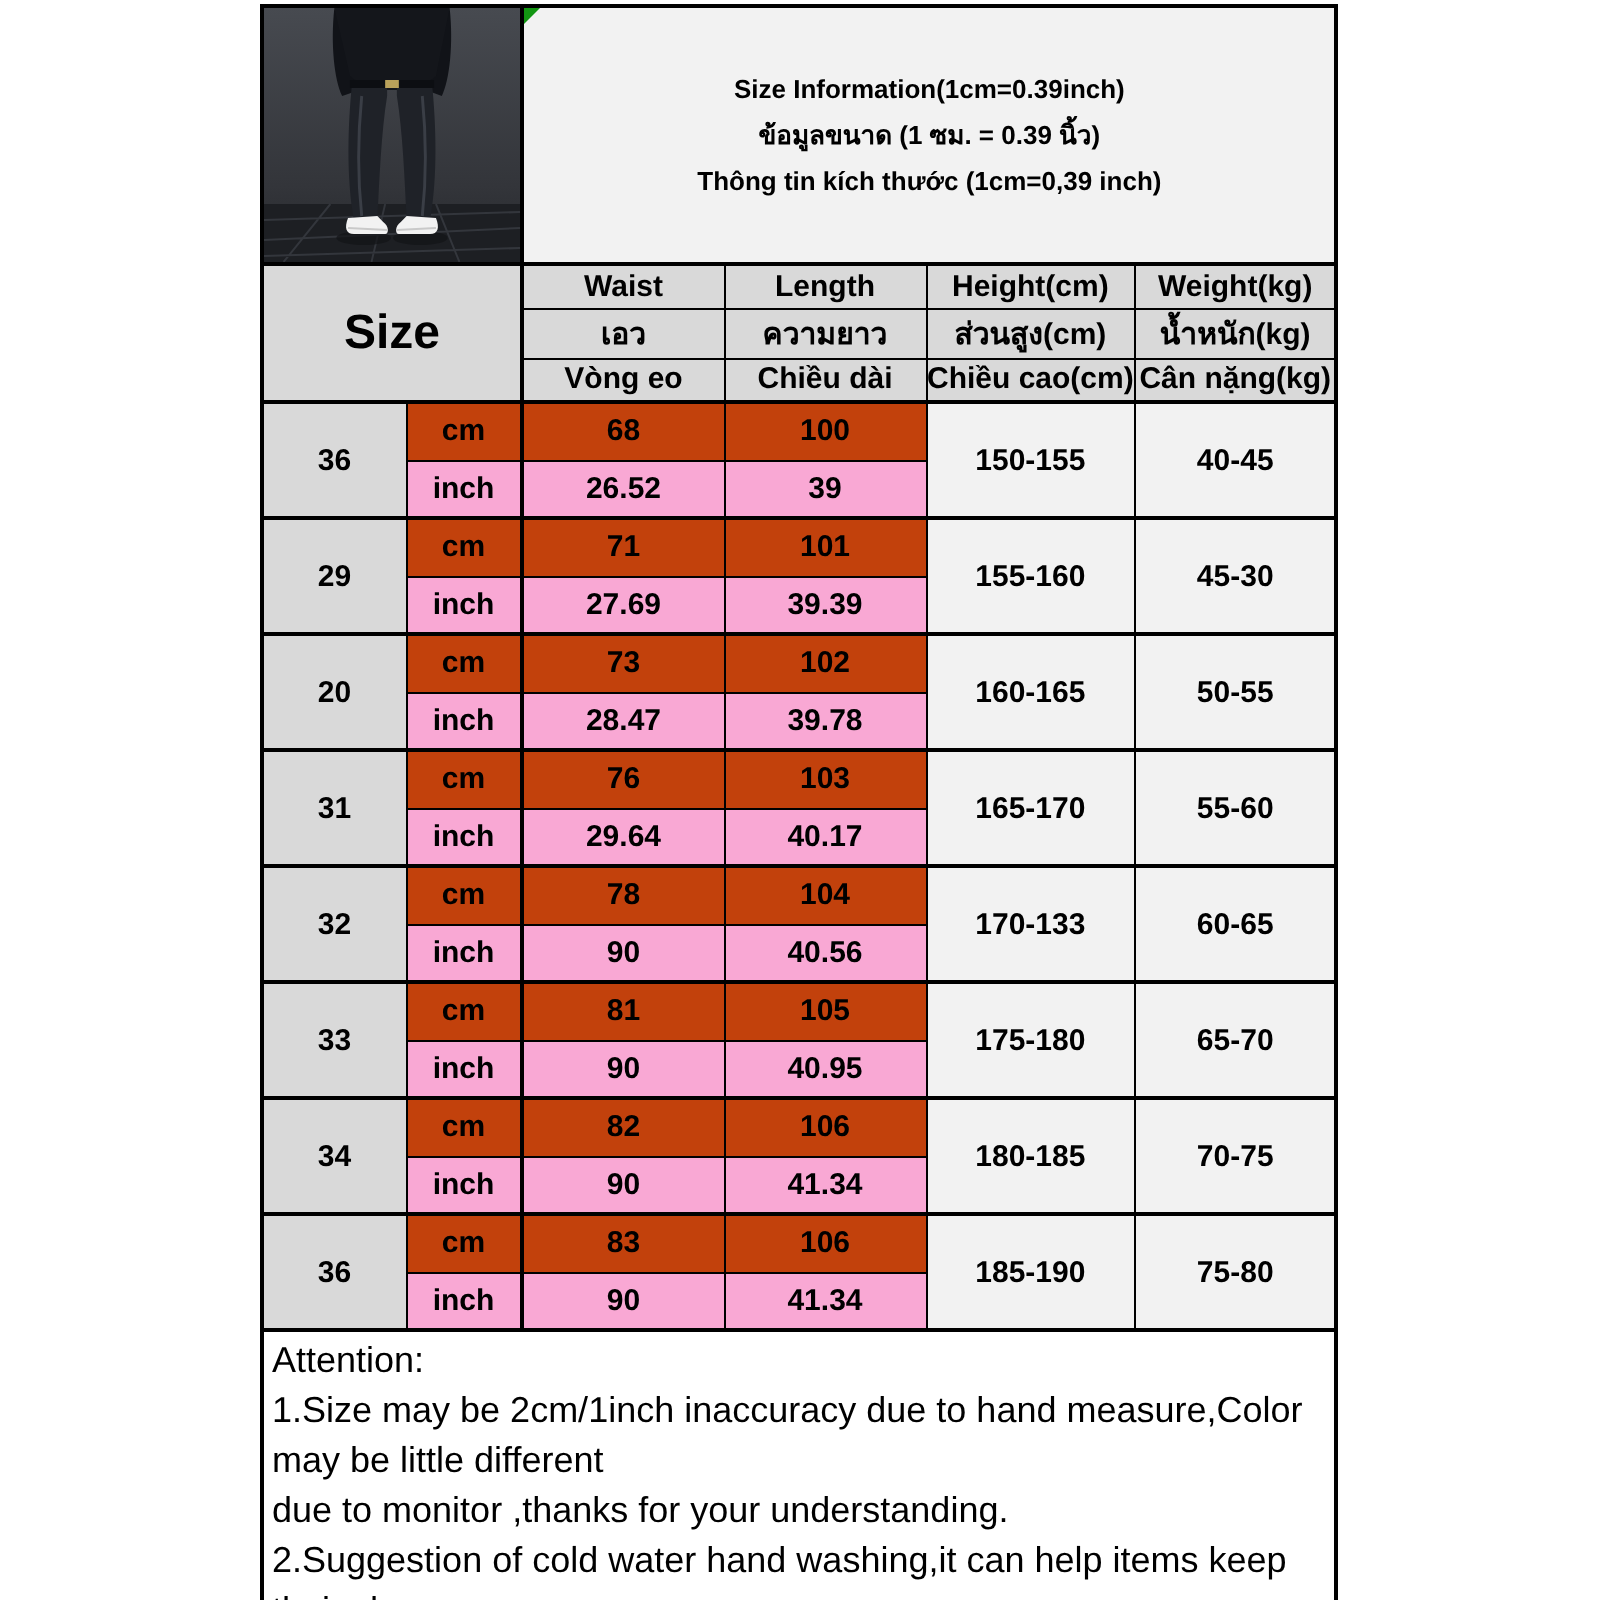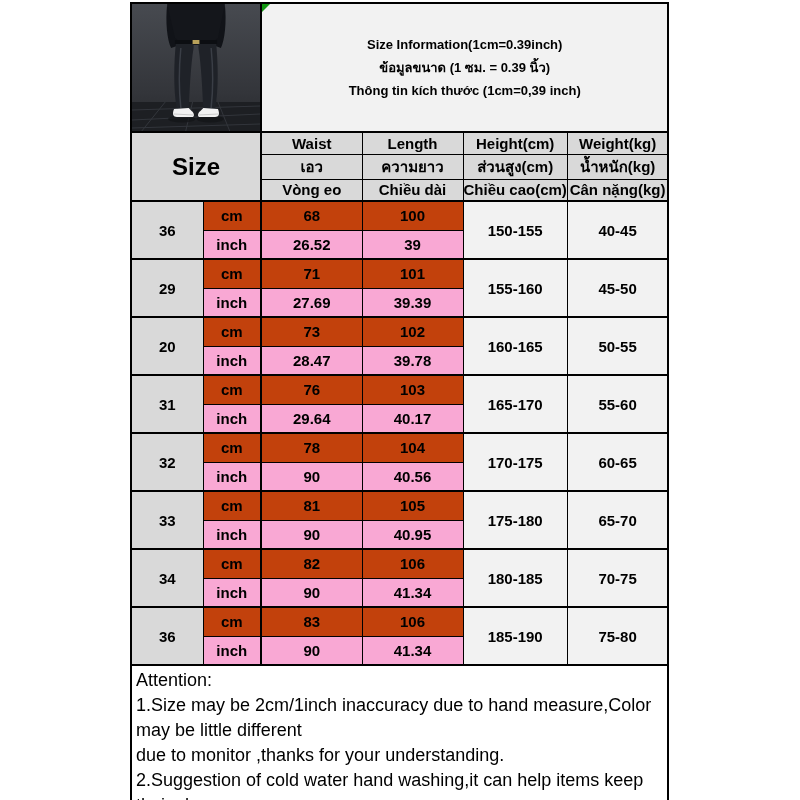--- a/index.html
+++ b/index.html
@@ -154,21 +154,21 @@
     <td class="white">26.52</td>
     <td class="white">39</td>
   </tr>
 
   <tr class="dr g-start">
     <td class="size-num" rowspan="2">29</td>
     <td class="light b-r2">cm</td>
     <td class="light">71</td>
     <td class="light">101</td>
     <td class="range" rowspan="2">155-160</td>
-    <td class="range" rowspan="2">45-50</td>
+    <td class="range" rowspan="2">45-30</td>
   </tr>
   <tr class="dr">
     <td class="white b-r2">inch</td>
     <td class="white">27.69</td>
     <td class="white">39.39</td>
   </tr>
 
   <tr class="dr g-start">
     <td class="size-num" rowspan="2">20</td>
     <td class="light b-r2">cm</td>
@@ -195,21 +195,21 @@
     <td class="white b-r2">inch</td>
     <td class="white">29.64</td>
     <td class="white">40.17</td>
   </tr>
 
   <tr class="dr g-start">
     <td class="size-num" rowspan="2">32</td>
     <td class="light b-r2">cm</td>
     <td class="light">78</td>
     <td class="light">104</td>
-    <td class="range" rowspan="2">170-175</td>
+    <td class="range" rowspan="2">170-133</td>
     <td class="range" rowspan="2">60-65</td>
   </tr>
   <tr class="dr">
     <td class="white b-r2">inch</td>
     <td class="white">90</td>
     <td class="white">40.56</td>
   </tr>
 
   <tr class="dr g-start">
     <td class="size-num" rowspan="2">33</td>

